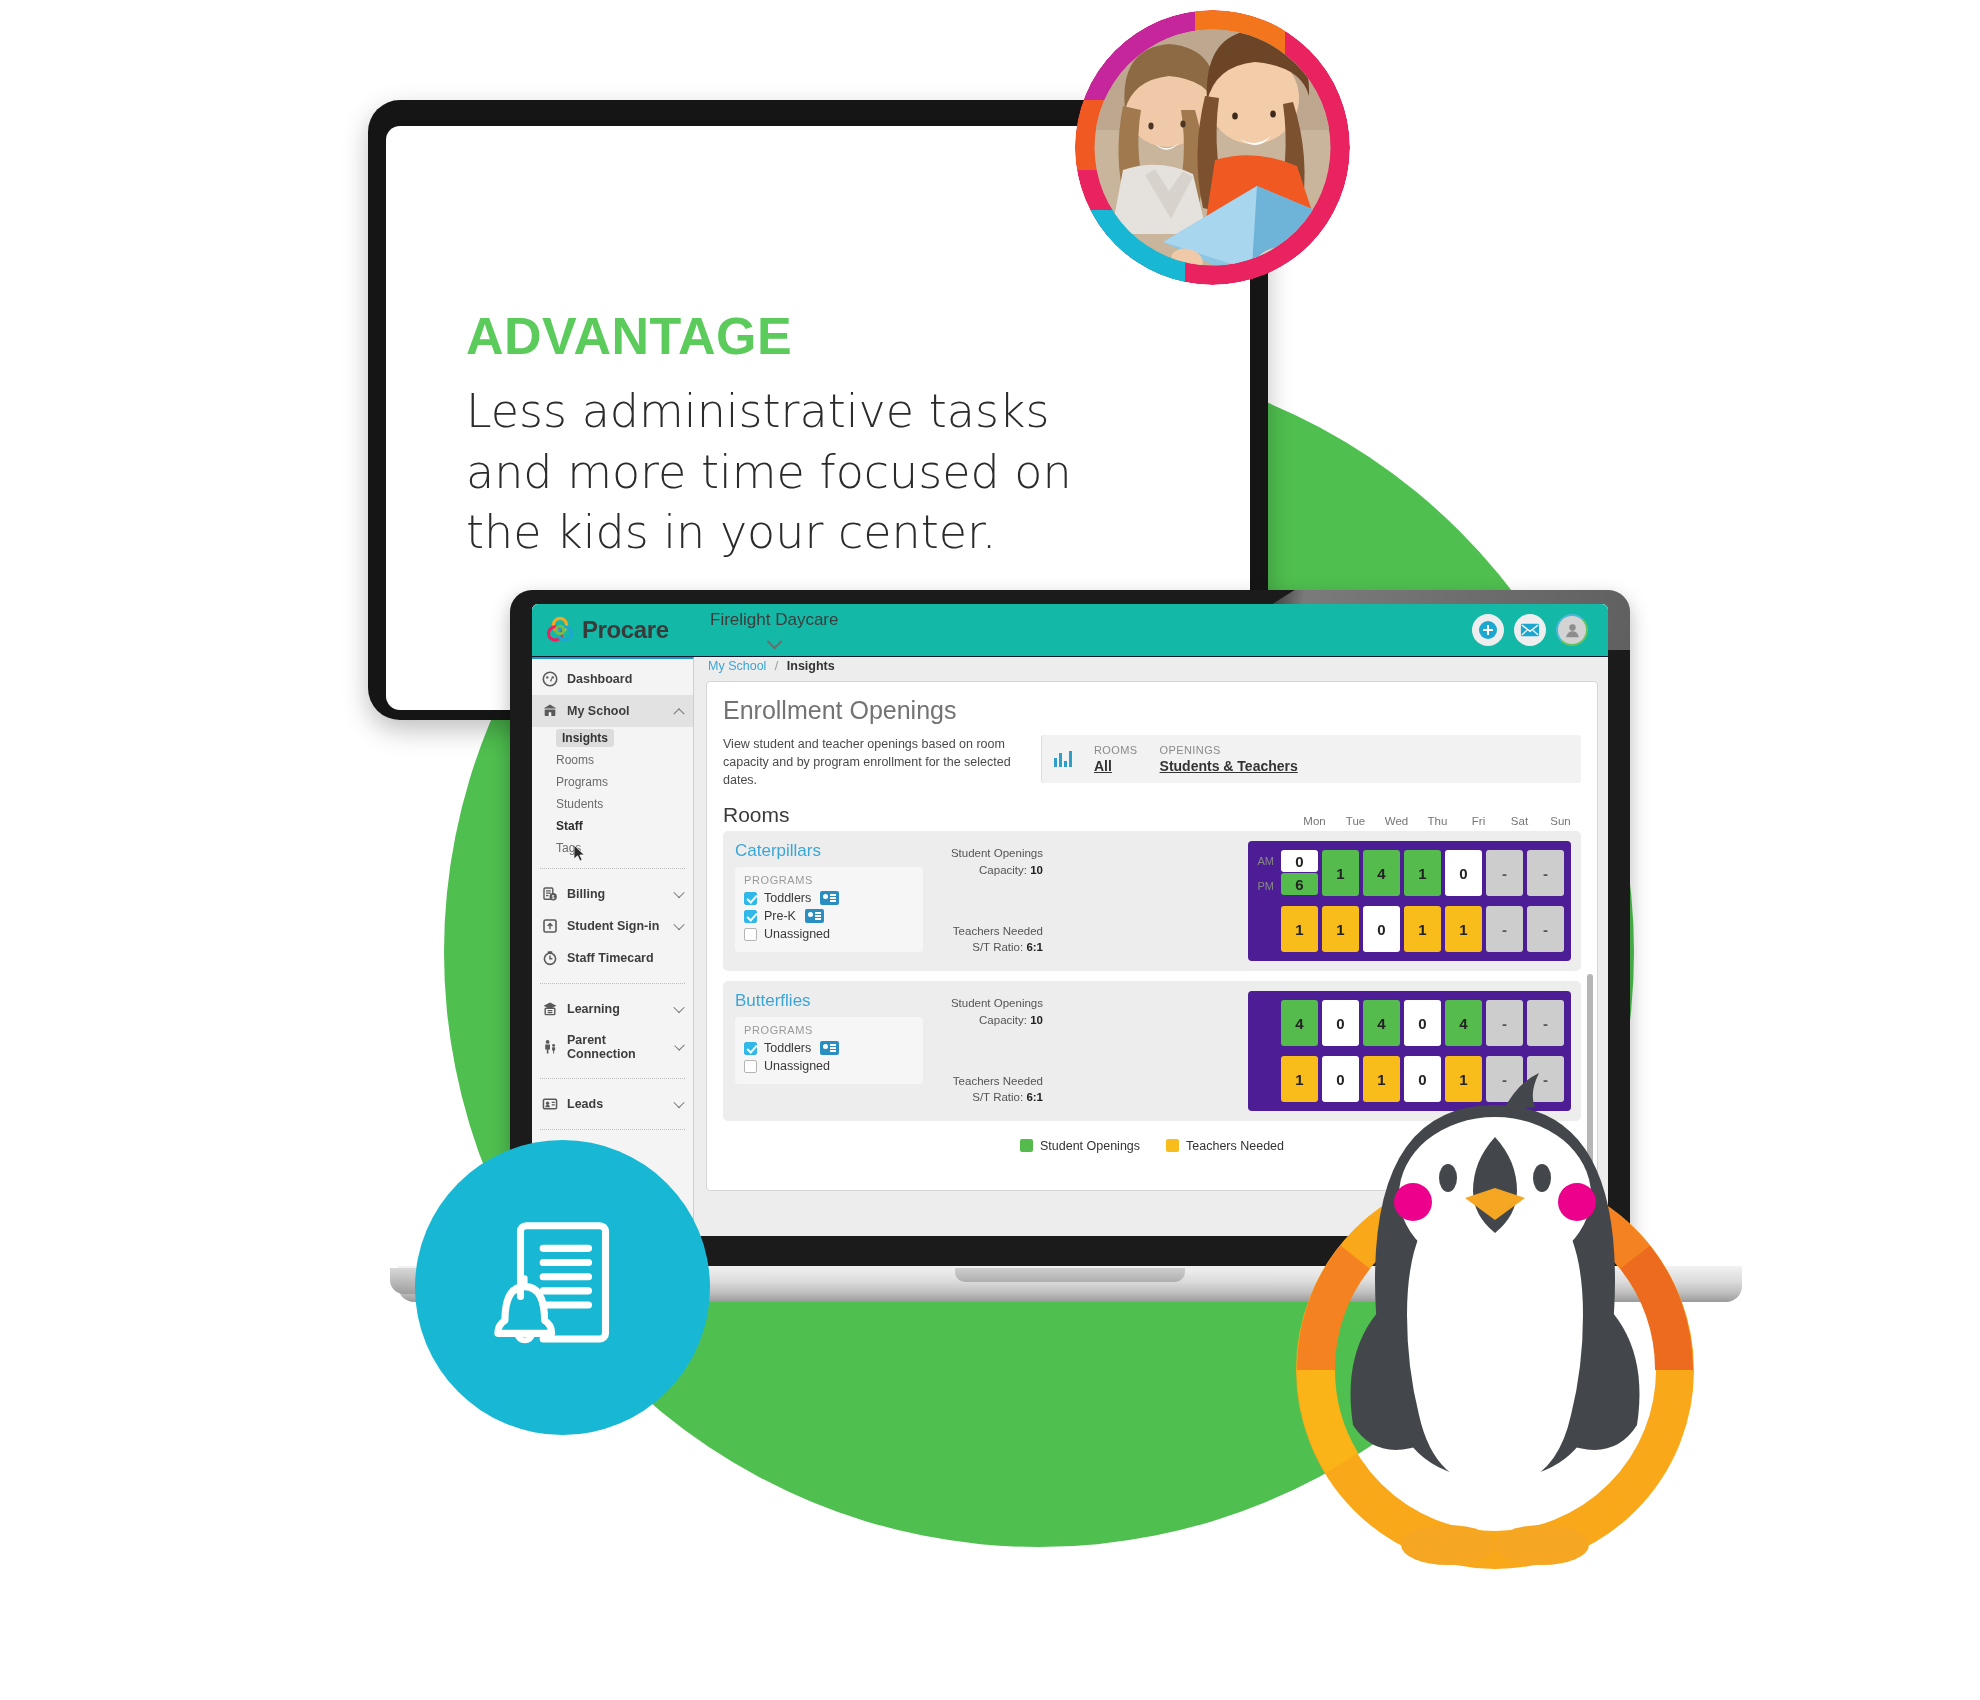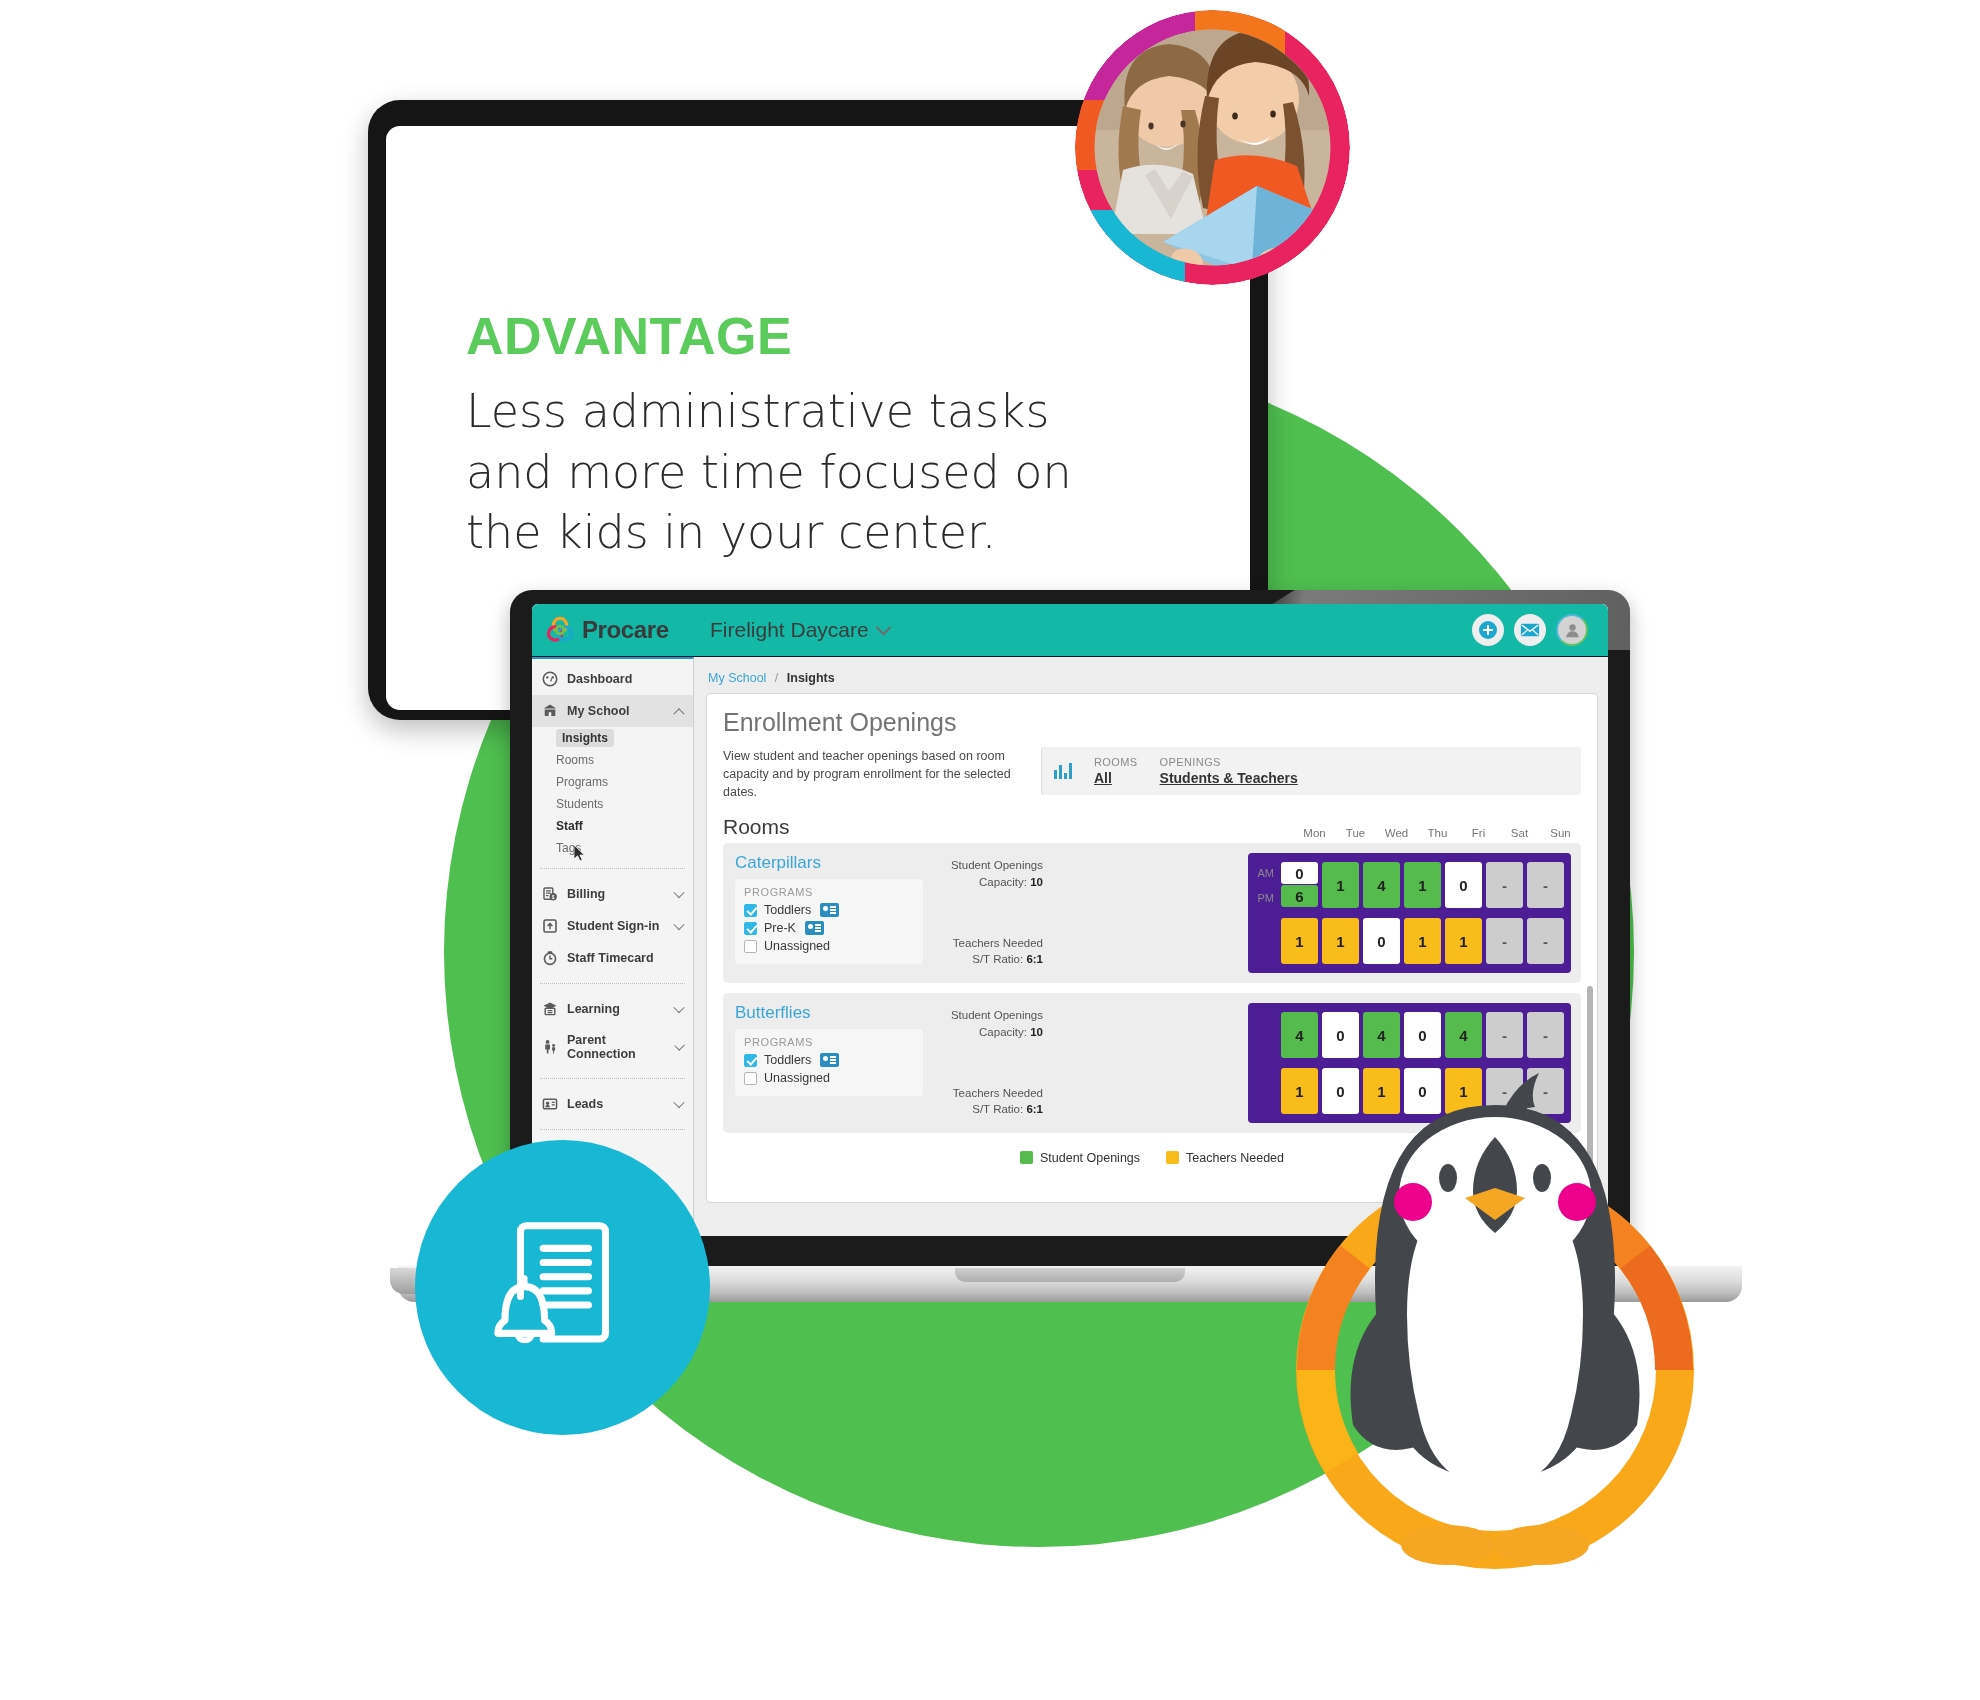--- a/index.html
+++ b/index.html
@@ -98,22 +98,22 @@
   
   .app { position:absolute; inset:0; background:#fff; font-size:13px; color:#444; }
   .app-topbar {
     position:relative; height:52px; background:#14b8a6;
     display:flex; align-items:center; padding:0 14px;
   }
   .brand { display:flex; align-items:center; gap:8px; width:140px; }
   .brand-mark { width:28px; height:28px; position:relative; }
   .brand-name { font-size:24px; font-weight:bold; color:#3a3a3a; letter-spacing:-.4px; }
   .school-picker {
-    margin-left:24px; font-size:21px; color:#3c3c3c;
-    display:flex; align-items:center; gap:9px; cursor:pointer;
+    margin-left:24px; font-size:17px; color:#3c3c3c;
+    display:flex; align-items:center; gap:9px; cursor:pointer;flex-direction:column;
   }
   .chev { width:11px; height:11px; border-right:2px solid #6c6c6c; border-bottom:2px solid #6c6c6c;
           transform:rotate(45deg) translate(-2px,-2px); }
   .top-actions { margin-left:auto; display:flex; align-items:center; gap:10px; padding-right:6px; }
   .round-btn {
     width:32px; height:32px; border-radius:50%; background:#eeeeee;
     display:flex; align-items:center; justify-content:center; cursor:pointer;
   }
   .avatar-btn { background:#d3d3d3; border:2px solid; border-color:#4db8d8 #62c45f #62c45f #4db8d8; }
 
@@ -138,21 +138,21 @@
   .sub-item {
     padding:4px 10px 4px 24px; font-size:12px; color:#6b6b6b; cursor:pointer;
   }
   .sub-item.sel { color:#333; font-weight:bold; }
   .sub-item.sel span { background:#dcdcdc; padding:2px 6px; border-radius:3px; }
   .sub-item.strong { color:#2f2f2f; font-weight:bold; }
   .nav-sep { border-top:1px dotted #bdbdbd; margin:9px 8px; }
   .cursor-arrow { position:absolute; left:42px; top:186px; width:12px; height:17px; }
 
   
-  .content { flex:1; background:#ededed; padding:12px 10px 0 12px; position:relative; }
+  .content { flex:1; background:#ededed; padding:0 10px 0 12px; position:relative; }
   .crumb { font-size:12.5px; margin:2px 0 8px 2px; }
   .crumb a { color:#3aa6d6; text-decoration:none; }
   .crumb .sep { color:#999; margin:0 5px; }
   .crumb b { color:#333; }
   .panel {
     background:#fff; border:1px solid #d6d6d6; border-radius:4px;
     height:510px; position:relative; overflow:hidden;
   }
   .panel-pad { padding:14px 16px 0 16px; }
   .panel-title { font-size:25px; color:#737373; font-weight:400; margin-bottom:10px; }

